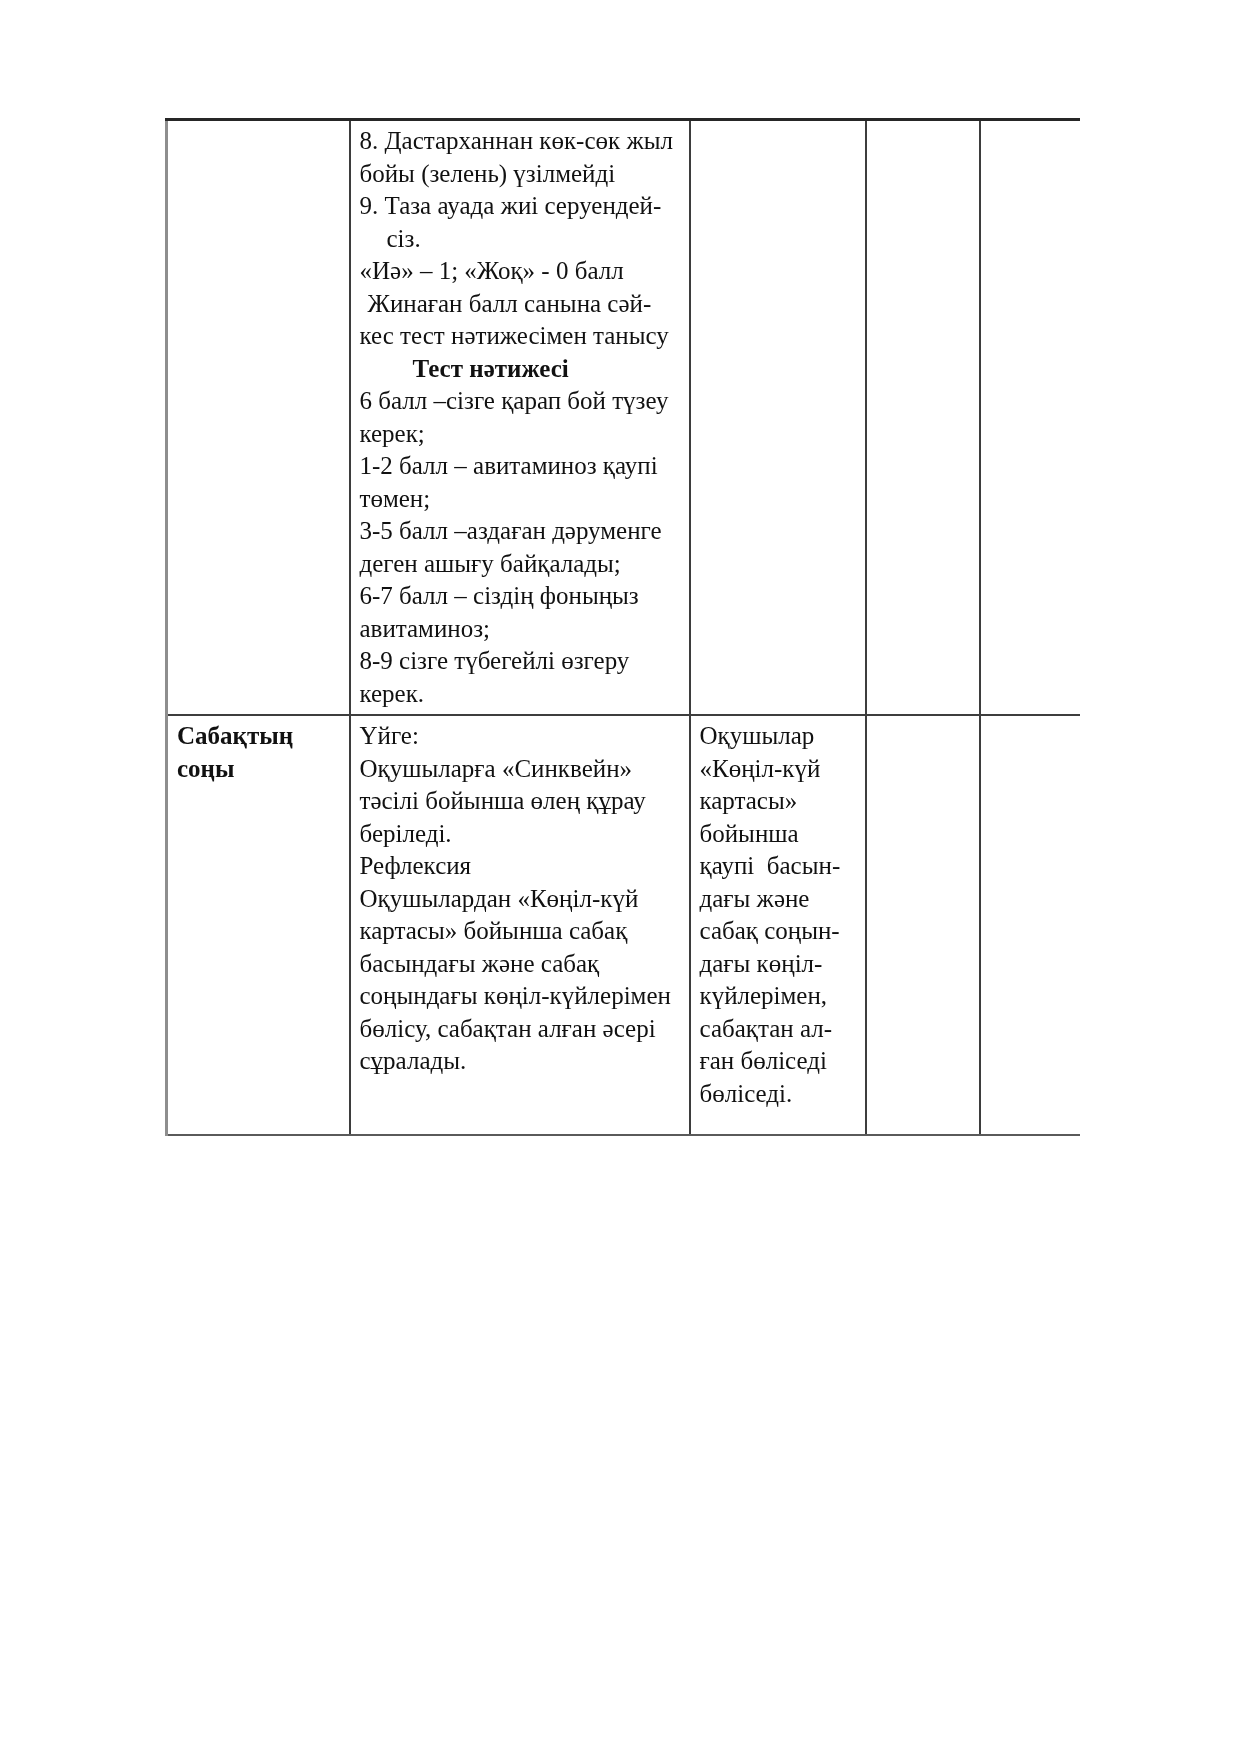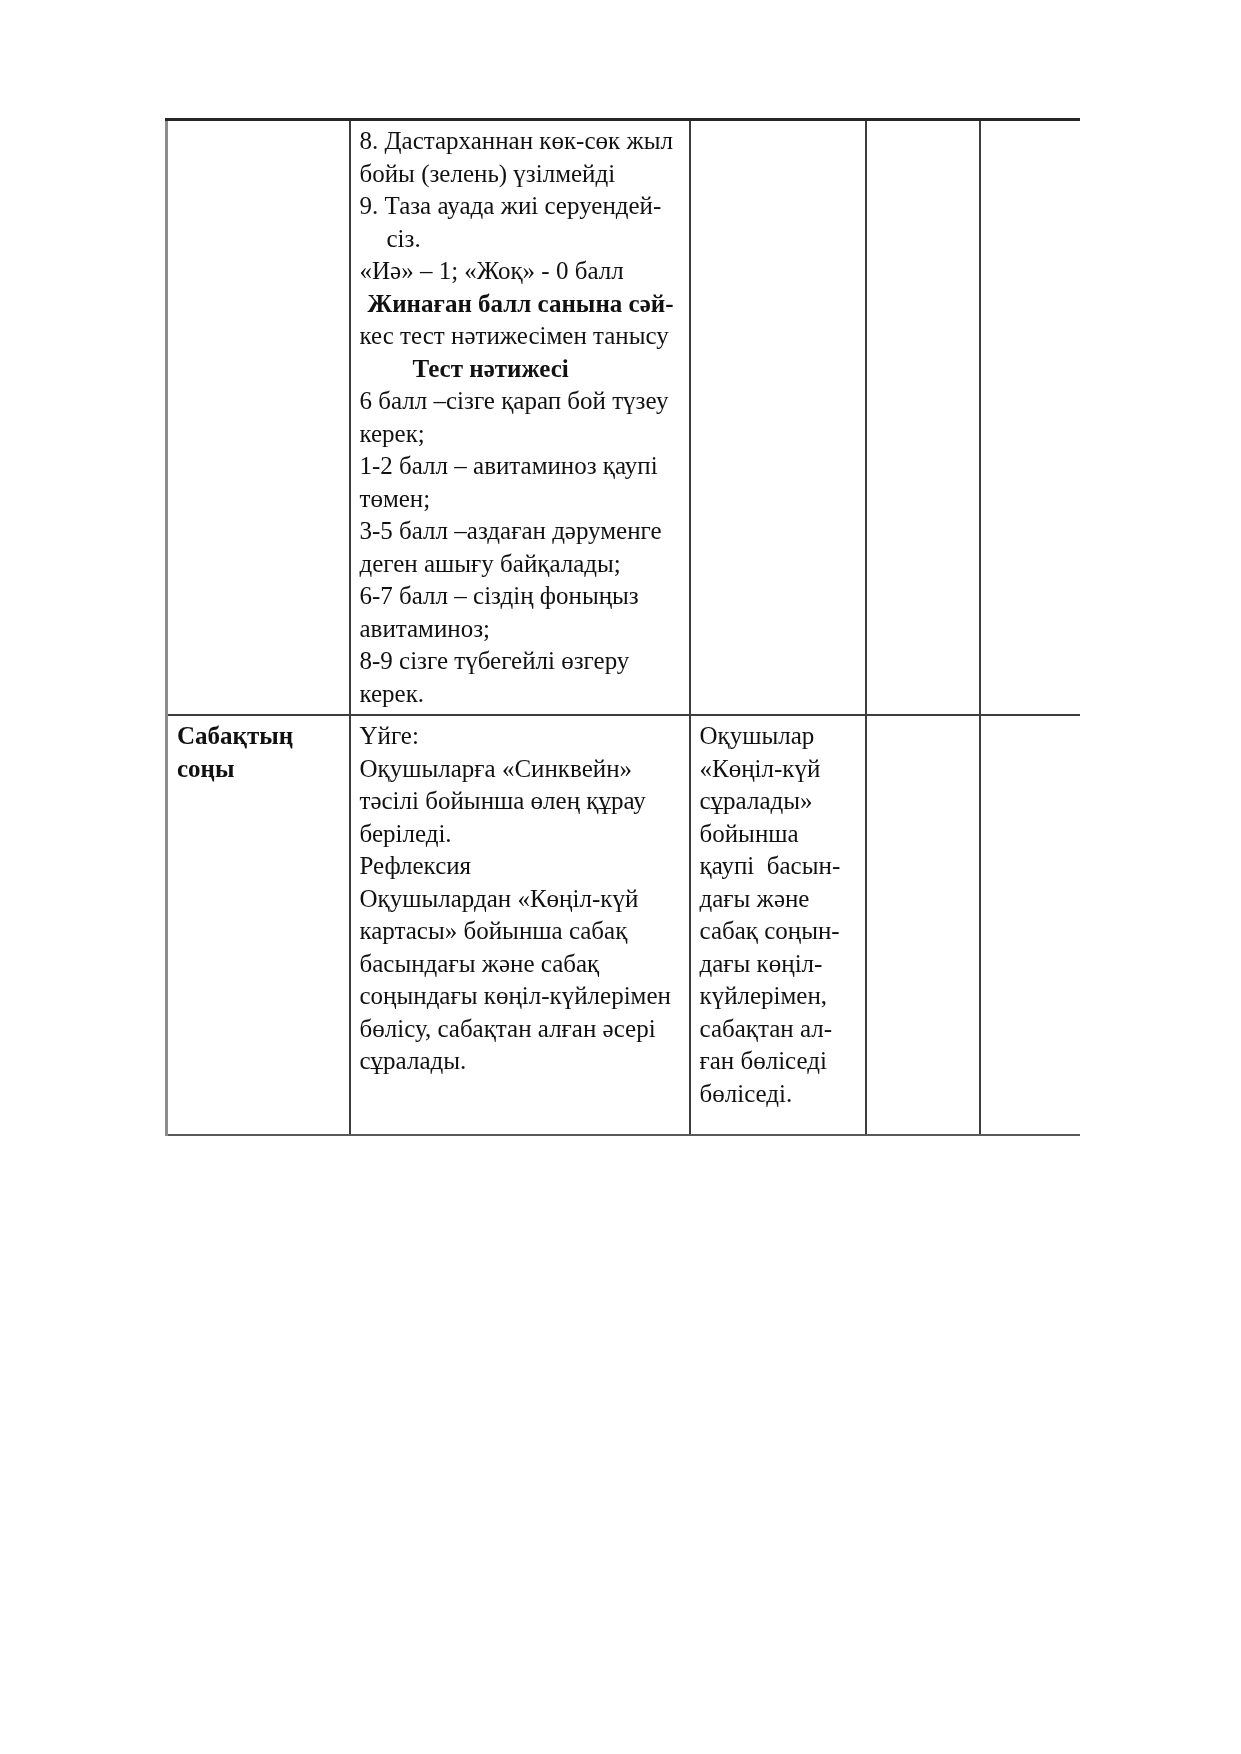--- a/index.html
+++ b/index.html
@@ -67,21 +67,21 @@
         <td>
           <div class="cell-lines"></div>
         </td>
         <td>
           <div class="cell-lines">
               <div class="line">8. Дастарханнан көк-сөк жыл</div>
               <div class="line">бойы (зелень) үзілмейді</div>
               <div class="line">9. Таза ауада жиі серуендей-</div>
               <div class="line" style="padding-left: 27px; font-family: Liberation Serif, serif;">сіз.</div>
               <div class="line">«Иә» – 1; «Жоқ» - 0 балл</div>
-              <div class="line" style="padding-left: 8px; font-weight: bold;">Жинаған балл санына сәй-</div>
+              <div class="line" style="padding-left: 8px;">Жинаған балл санына сәй-</div>
               <div class="line">кес тест нәтижесімен танысу</div>
               <div class="line" style="padding-left: 53px; font-weight: bold;">Тест нәтижесі</div>
               <div class="line">6 балл –сізге қарап бой түзеу</div>
               <div class="line">керек;</div>
               <div class="line">1-2 балл – авитаминоз қаупі</div>
               <div class="line">төмен;</div>
               <div class="line">3-5 балл –аздаған дәруменге</div>
               <div class="line">деген ашығу байқалады;</div>
               <div class="line">6-7 балл – сіздің фоныңыз</div>
               <div class="line">авитаминоз;</div>
@@ -118,21 +118,21 @@
               <div class="line">басындағы және сабақ</div>
               <div class="line">соңындағы көңіл-күйлерімен</div>
               <div class="line">бөлісу, сабақтан алған әсері</div>
               <div class="line">сұралады.</div>
             </div>
         </td>
         <td>
           <div class="cell-lines">
               <div class="line">Оқушылар</div>
               <div class="line">«Көңіл-күй</div>
-              <div class="line">сұралады»</div>
+              <div class="line">картасы»</div>
               <div class="line">бойынша</div>
               <div class="line">қаупі  басын-</div>
               <div class="line">дағы және</div>
               <div class="line">сабақ соңын-</div>
               <div class="line">дағы көңіл-</div>
               <div class="line">күйлерімен,</div>
               <div class="line">сабақтан ал-</div>
               <div class="line">ған бөліседі</div>
               <div class="line">бөліседі.</div>
             </div>

